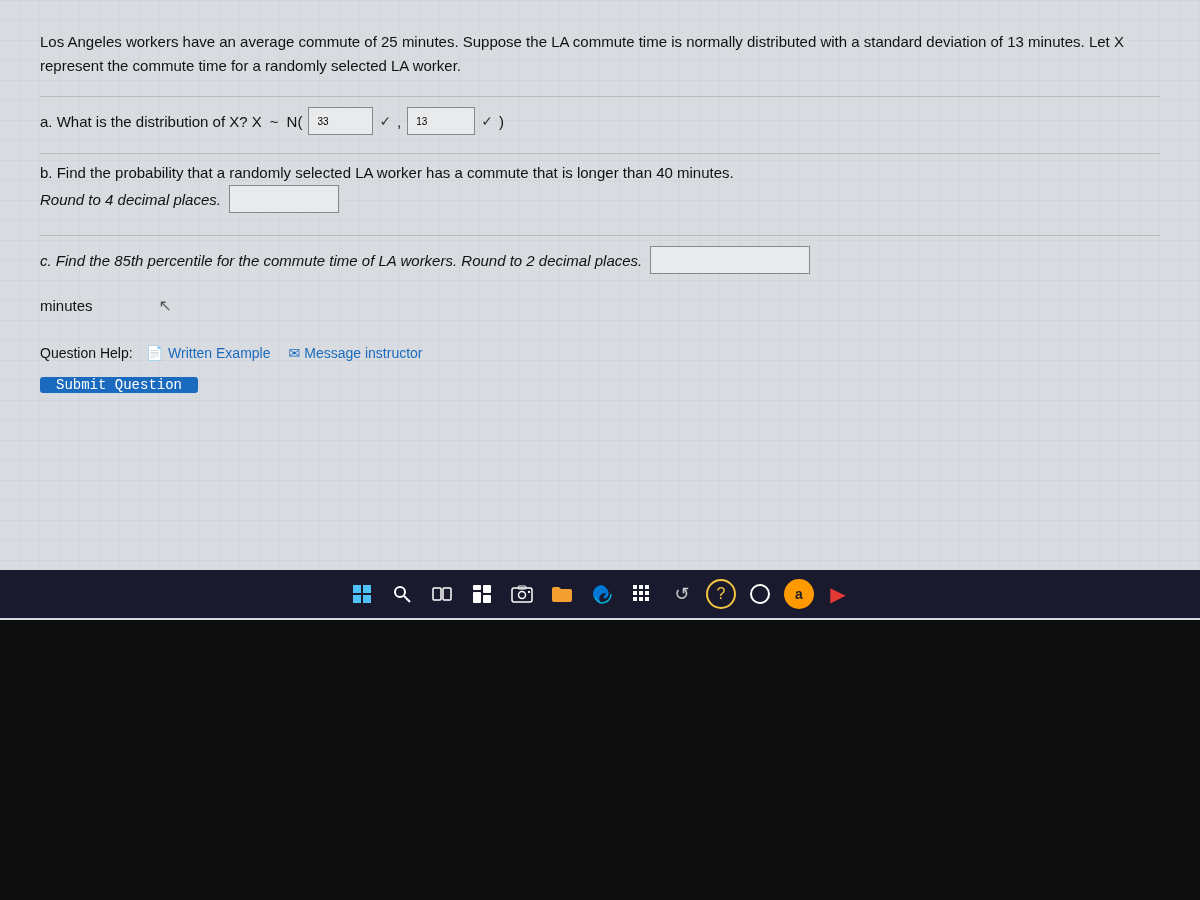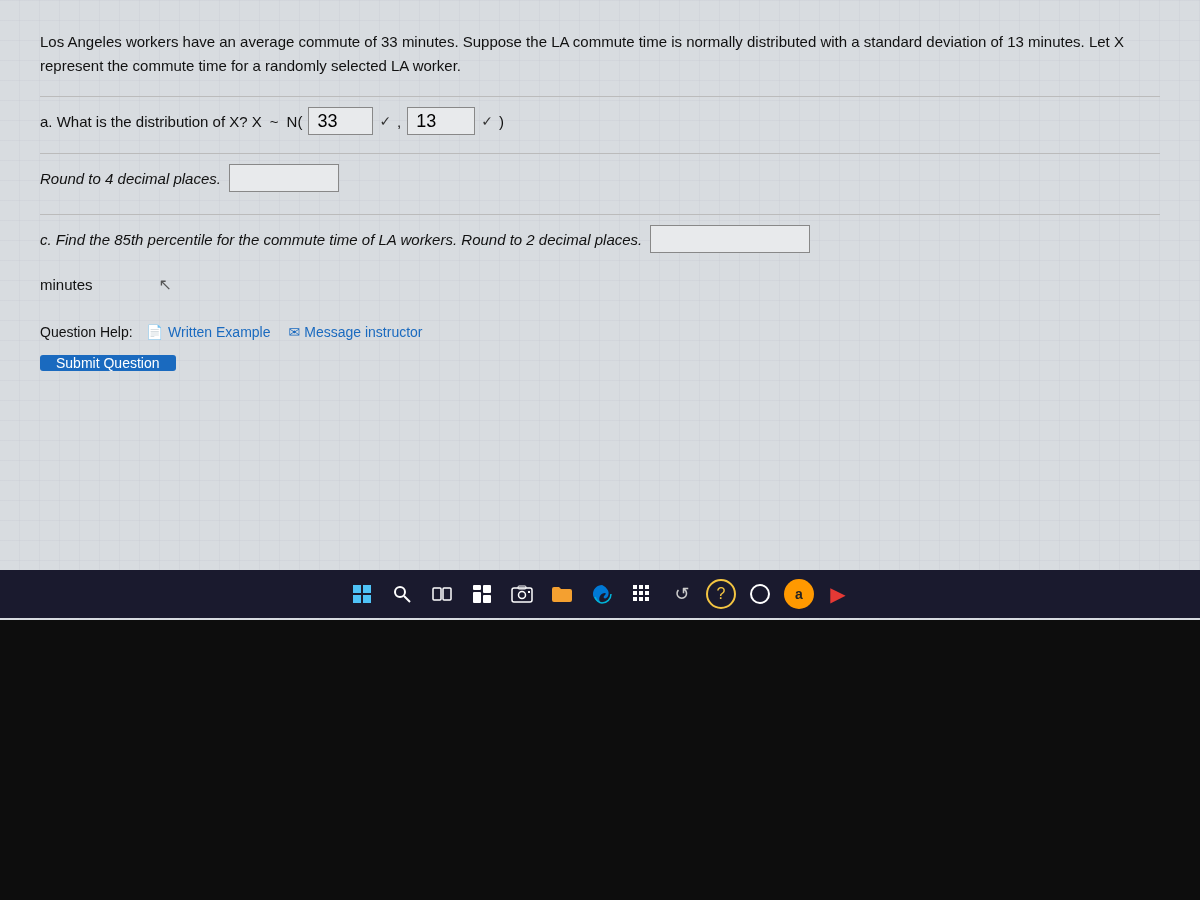--- a/index.html
+++ b/index.html
@@ -37,21 +37,21 @@
       gap: 6px;
       margin-bottom: 18px;
       font-size: 15px;
       color: #111;
     }
 
     .input-box {
       border: 1.5px solid #888;
       background: #e8eaec;
       padding: 3px 8px;
-      font-size: 18px;
+      font-size: 10px;
       width: 80px;
       height: 28px;
       outline: none;
     }
 
     .check-icon {
       color: #333;
       font-size: 14px;
     }
 
@@ -116,20 +116,21 @@
     }
 
     .submit-btn {
       background: #1a6abf;
       color: white;
       border: none;
       padding: 0 16px;
       font-size: 14px;
       cursor: pointer;
       border-radius: 3px;
+      font-family: Liberation Mono, monospace;
     }
 
     .divider-line {
       border: none;
       border-top: 1px solid #bbb;
       margin: 10px 0;
     }
 
     
     .taskbar {
@@ -182,41 +183,42 @@
       font-weight: normal;
       font-style: normal;
     }
   </style>
 </head>
 <body>
 
 <div class="main-content">
 
   
-  <p class="question-text">Los Angeles workers have an average commute of 33 minutes. Suppose the LA commute time is normally distributed with a standard deviation of 13 minutes. Let X represent the commute time for a randomly selected LA worker.</p>
+  <p class="question-text">Los Angeles workers have an average commute of 25 minutes. Suppose the LA commute time is normally distributed with a standard deviation of 13 minutes. Let X represent the commute time for a randomly selected LA worker.</p>
 
   <hr class="divider-line">
 
   
   <div class="part-a">
     <span class="part-label">a. What is the distribution of X? X</span>
     <span style="font-size:15px; margin: 0 2px;">~</span>
     <span style="font-size:15px;">N(</span>
     <input class="input-box" type="text" value="33" style="width: 65px;">
     <span class="check-icon">✓</span>
     <span>,</span>
     <input class="input-box" type="text" value="13" style="width: 68px;">
     <span class="check-icon">✓</span>
     <span>)</span>
   </div>
 
   <hr class="divider-line">
 
   
   <div class="part-b">
+    <p>b. Find the probability that a randomly selected LA worker has a commute that is longer than 40 minutes.</p>
     <div class="part-b-row">
       <span>Round to 4 decimal places.</span>
       <input class="input-box" type="text" style="width: 110px;" placeholder="">
     </div>
   </div>
 
   <hr class="divider-line">
 
   
   <div class="part-c">

